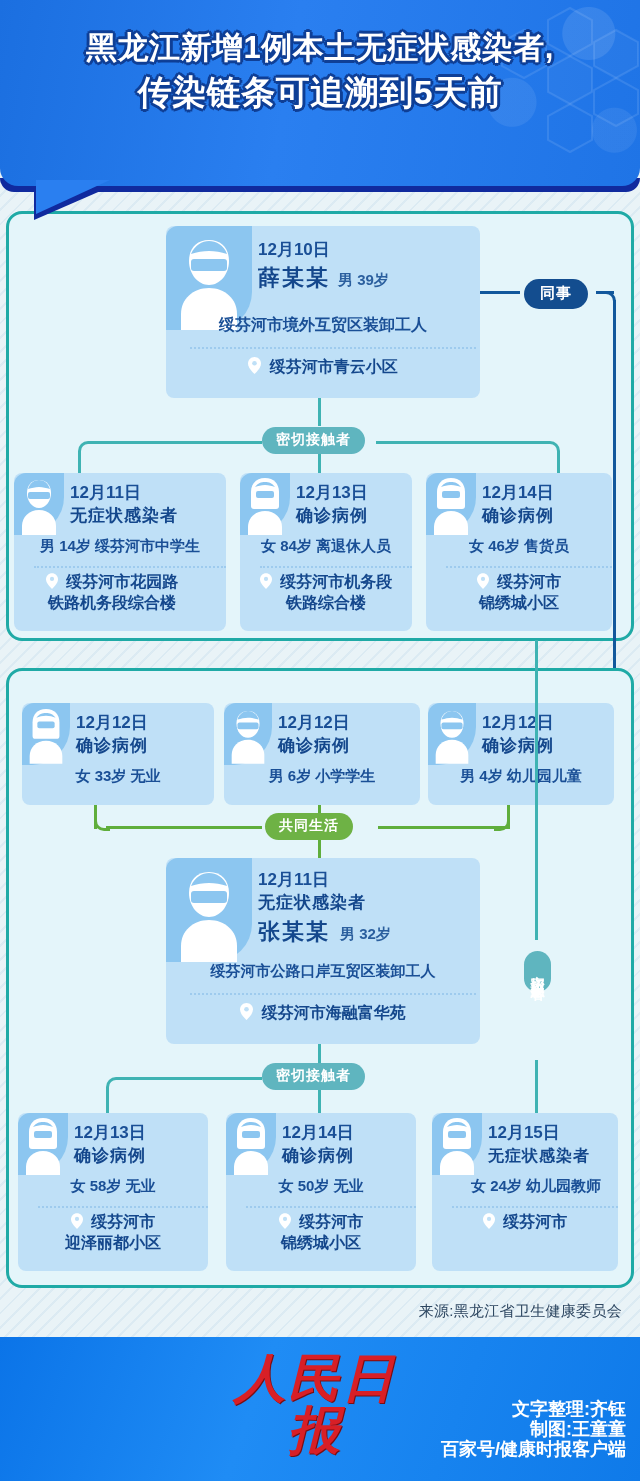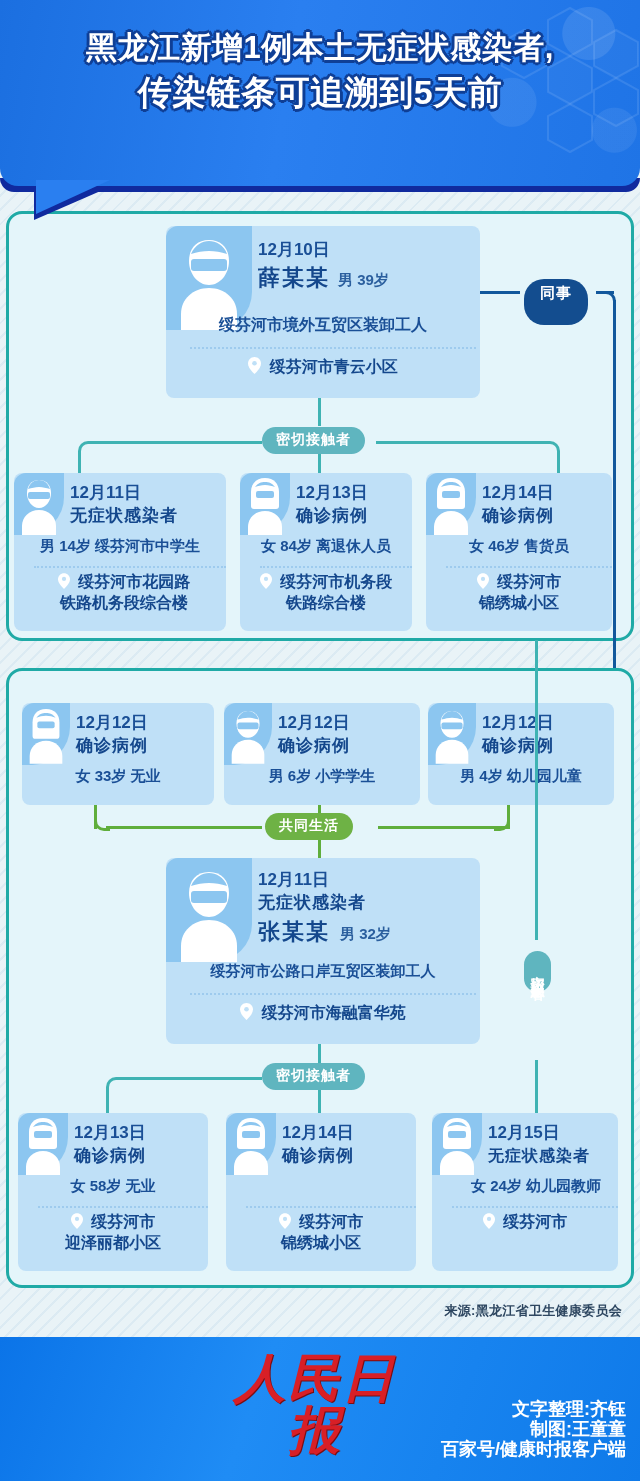--- a/index.html
+++ b/index.html
@@ -134,34 +134,34 @@
     position: absolute;
     background: #5fb5bf;
     color: #ffffff;
     font-size: 14px; font-weight: bold;
     border-radius: 20px;
     padding: 4px 14px 5px 14px;
     letter-spacing: 1px;
     white-space: nowrap;
     z-index: 3;
   }
-  .badge.dark { background: #134d8f; padding: 5px 16px 22px 16px; font-size: 15px; }
+  .badge.dark { background: #134d8f; padding: 5px 16px 6px 16px; font-size: 15px; }
   .badge.green { background: #6eb245; }
   .badge.vert {
     writing-mode: vertical-rl;
     padding: 13px 4px 13px 5px;
     letter-spacing: 3px;
     border-radius: 16px;
     font-size: 14px;
   }
 
   
   .source {
     position: absolute; right: 18px; top: 1302px;
-    color: #2d4660; font-size: 13px; font-weight: bold;
+    color: #2d4660; font-size: 15px; font-weight: normal;
     letter-spacing: .3px;
   }
   .footer {
     position: absolute; left: 0; top: 1337px; width: 640px; height: 144px;
     background: linear-gradient(110deg, #0b74e8 0%, #1f8cf5 40%, #0f7ae9 100%);
   }
   .logo {
     position: absolute; left: 210px; top: 16px; width: 210px;
     text-align: center;
   }
@@ -274,21 +274,21 @@
           <path d="M25 37c-10 0-17 7-17 16v9h34v-9c0-9-7-16-17-16z"></path>
         </g>
       </svg>
     </div>
     <div style="position:absolute; left:56px; top:8px;">
       <div class="c-date">12月11日</div>
       <div class="c-type">无症状感染者</div>
     </div>
     <div class="c-occ" style="position:absolute; left:0; top:62px; width:212px; font-size:15px;">男 14岁 绥芬河市中学生</div>
     <div class="c-divider" style="position:absolute; left:10px; top:88px; width:192px;"></div>
-    <div class="c-addr" style="position:absolute; left:16px; top:94px; width:188px; padding-top:4px;">
+    <div class="c-addr" style="position:absolute; left:4px; top:94px; width:188px; padding-top:4px;">
       <svg class="pin" width="12" height="16" viewBox="0 0 13 17">
         <path d="M6.5 0C2.9 0 0 2.9 0 6.5 0 11.4 6.5 17 6.5 17S13 11.4 13 6.5C13 2.9 10.1 0 6.5 0z" fill="#ffffff"></path>
         <circle cx="6.5" cy="6.3" r="2.3" fill="#bfe0f7"></circle>
       </svg>
       <span>绥芬河市花园路</span>
       <div>铁路机务段综合楼</div>
     </div>
   </div>
 
   <div class="card" style="left:240px; top:473px; width:172px; height:158px;">
@@ -487,20 +487,21 @@
           <path d="M15 14c3-4 6-5 10-5s7 1 10 5c-3-1-6-2-10-2s-7 1-10 2z" fill="#8cc6f0"></path>
           <rect x="16" y="18" width="18" height="7" rx="2" fill="#8cc6f0"></rect>
           <path d="M25 38c-10 0-17 7-17 16v8h34v-8c0-9-7-16-17-16z"></path>
         </g>
       </svg>
     </div>
     <div style="position:absolute; left:56px; top:8px;">
       <div class="c-date">12月14日</div>
       <div class="c-type">确诊病例</div>
     </div>
+    <div class="c-occ" style="position:absolute; left:0; top:62px; width:190px; font-size:15px;">女 50岁 无业</div>
     <div class="c-divider" style="position:absolute; left:10px; top:88px; width:170px;"></div>
     <div class="c-addr" style="position:absolute; left:0; top:94px; width:190px; padding-top:4px;">
       <svg class="pin" width="12" height="16" viewBox="0 0 13 17">
         <path d="M6.5 0C2.9 0 0 2.9 0 6.5 0 11.4 6.5 17 6.5 17S13 11.4 13 6.5C13 2.9 10.1 0 6.5 0z" fill="#ffffff"></path>
         <circle cx="6.5" cy="6.3" r="2.3" fill="#bfe0f7"></circle>
       </svg>
       <span>绥芬河市</span>
       <div>锦绣城小区</div>
     </div>
   </div>

